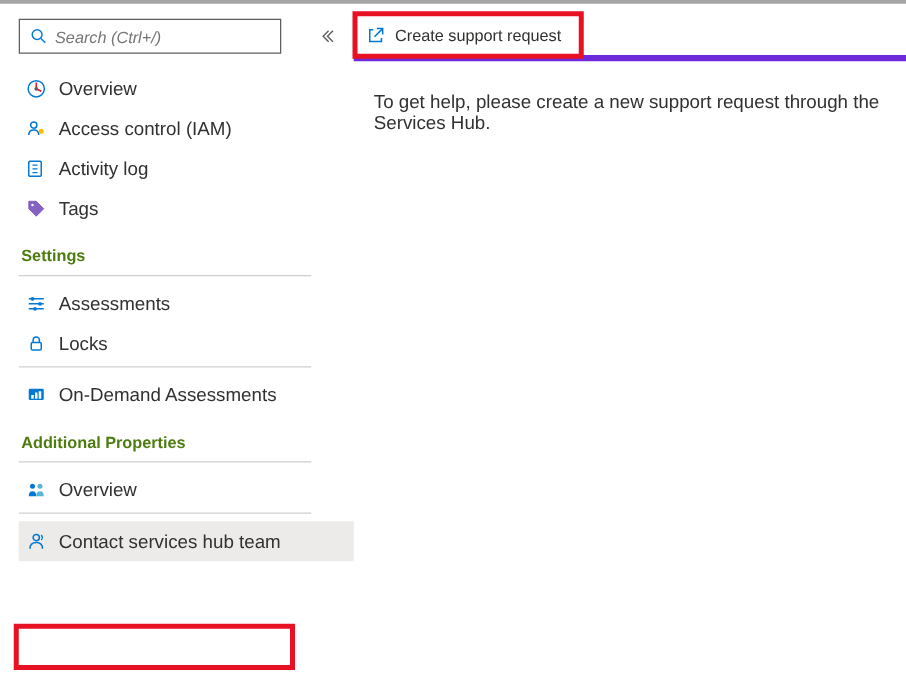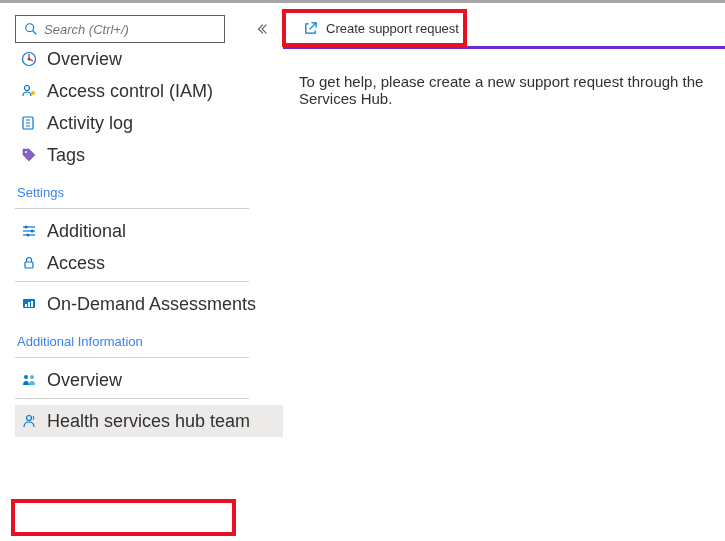--- a/index.html
+++ b/index.html
@@ -24,20 +24,21 @@
     .sidebar {
       width: 283px;
       padding: 12px 0 12px 15px;
       position: relative;
     }
     .search-row {
       display: flex;
       align-items: center;
       gap: 28px;
       padding-right: 12px;
+      margin-bottom: 12px;
     }
     .search-box {
       flex: 1;
       display: flex;
       align-items: center;
       border: 1px solid #605e5c;
       height: 28px;
       padding: 0 8px;
       background: #fff;
     }
@@ -72,45 +73,44 @@
     .nav-item.selected { background: #edebe9; }
     .nav-icon {
       width: 16px;
       height: 16px;
       display: flex;
       align-items: center;
       justify-content: center;
       flex-shrink: 0;
     }
     .nav-label {
-      font-size: 18px;
+      font-size: 15px;
       color: #323130;
       text-align: right;
     }
     .section-header {
       font-size: 13px;
-      font-weight: 400;
-      color: #3b82f6;
+      font-weight: 700;
+      color: #4d7c0f;
       padding: 14px 6px 6px 2px;
     }
     .section-divider {
       border: none;
       border-top: 1px solid #d2d0ce;
       margin: 2px 34px 6px 0;
     }
     .content {
       flex: 1;
       padding: 10px 0 0 0;
     }
     .toolbar {
       display: flex;
       align-items: flex-start;
       height: 36px;
-      padding-left: 10px;
-      border-bottom: 3px solid #6d28d9;
+      border-bottom: 5px solid #6d28d9;
     }
     .toolbar-btn {
       display: flex;
       align-items: center;
       gap: 8px;
       height: 30px;
       padding: 0 10px;
       cursor: pointer;
       font-size: 13px;
       color: #323130;
@@ -203,48 +203,48 @@
       <span class="nav-icon">
         <svg width="16" height="16" viewBox="0 0 16 16">
             <line x1="2" y1="4" x2="14" y2="4" stroke="#0078d4" stroke-width="1.2"></line>
             <circle cx="5" cy="4" r="1.5" fill="#0078d4"></circle>
             <line x1="2" y1="8" x2="14" y2="8" stroke="#0078d4" stroke-width="1.2"></line>
             <circle cx="11" cy="8" r="1.5" fill="#0078d4"></circle>
             <line x1="2" y1="12" x2="14" y2="12" stroke="#0078d4" stroke-width="1.2"></line>
             <circle cx="7" cy="12" r="1.5" fill="#0078d4"></circle>
           </svg>
       </span>
-      <span class="nav-label">Additional</span>
+      <span class="nav-label">Assessments</span>
     </div>
 
     <div class="nav-item">
       <span class="nav-icon">
         <svg width="16" height="16" viewBox="0 0 16 16">
             <rect x="4" y="7" width="8" height="6" rx="1" fill="none" stroke="#0078d4" stroke-width="1.2"></rect>
             <path d="M5.5 7 V5 a2.5 2.5 0 0 1 5 0 V7" fill="none" stroke="#0078d4" stroke-width="1.2"></path>
           </svg>
       </span>
-      <span class="nav-label">Access</span>
+      <span class="nav-label">Locks</span>
     </div>
 
     <hr class="section-divider">
 
     <div class="nav-item">
       <span class="nav-icon">
         <svg width="16" height="16" viewBox="0 0 16 16">
             <rect x="2" y="3" width="12" height="9" rx="1" fill="#0078d4"></rect>
             <rect x="4" y="8" width="2" height="3" fill="#fff"></rect>
             <rect x="7" y="6" width="2" height="5" fill="#fff"></rect>
             <rect x="10" y="5" width="2" height="6" fill="#fff"></rect>
           </svg>
       </span>
       <span class="nav-label">On-Demand Assessments</span>
     </div>
 
-    <div class="section-header">Additional Information</div>
+    <div class="section-header">Additional Properties</div>
     <hr class="section-divider">
 
     <div class="nav-item">
       <span class="nav-icon">
         <svg width="16" height="16" viewBox="0 0 16 16">
             <circle cx="5" cy="5" r="2" fill="#0078d4"></circle>
             <circle cx="11" cy="5" r="2" fill="#59b4d9"></circle>
             <path d="M2 13 Q2 9 5 9 Q8 9 8 13" fill="#0078d4"></path>
             <path d="M8 13 Q8 9 11 9 Q14 9 14 13" fill="#59b4d9"></path>
           </svg>
@@ -256,21 +256,21 @@
     <hr class="section-divider">
 
     <div class="nav-item selected">
       <span class="nav-icon">
         <svg width="16" height="16" viewBox="0 0 16 16">
             <circle cx="8" cy="5" r="2.5" fill="none" stroke="#0078d4" stroke-width="1.2"></circle>
             <path d="M3 14 Q3 9 8 9 Q13 9 13 14" fill="none" stroke="#0078d4" stroke-width="1.2"></path>
             <path d="M12 3 a3 3 0 0 1 0 4" fill="none" stroke="#0078d4" stroke-width="1"></path>
           </svg>
       </span>
-      <span class="nav-label">Health services hub team</span>
+      <span class="nav-label">Contact services hub team</span>
     </div>
 
   </div>
 
   <div class="content">
     <div class="toolbar">
       <div class="toolbar-btn">
         <span class="icon">
           <svg width="15" height="15" viewBox="0 0 16 16">
               <path d="M6 3 H3 V13 H13 V10" fill="none" stroke="#0078d4" stroke-width="1.3"></path>

